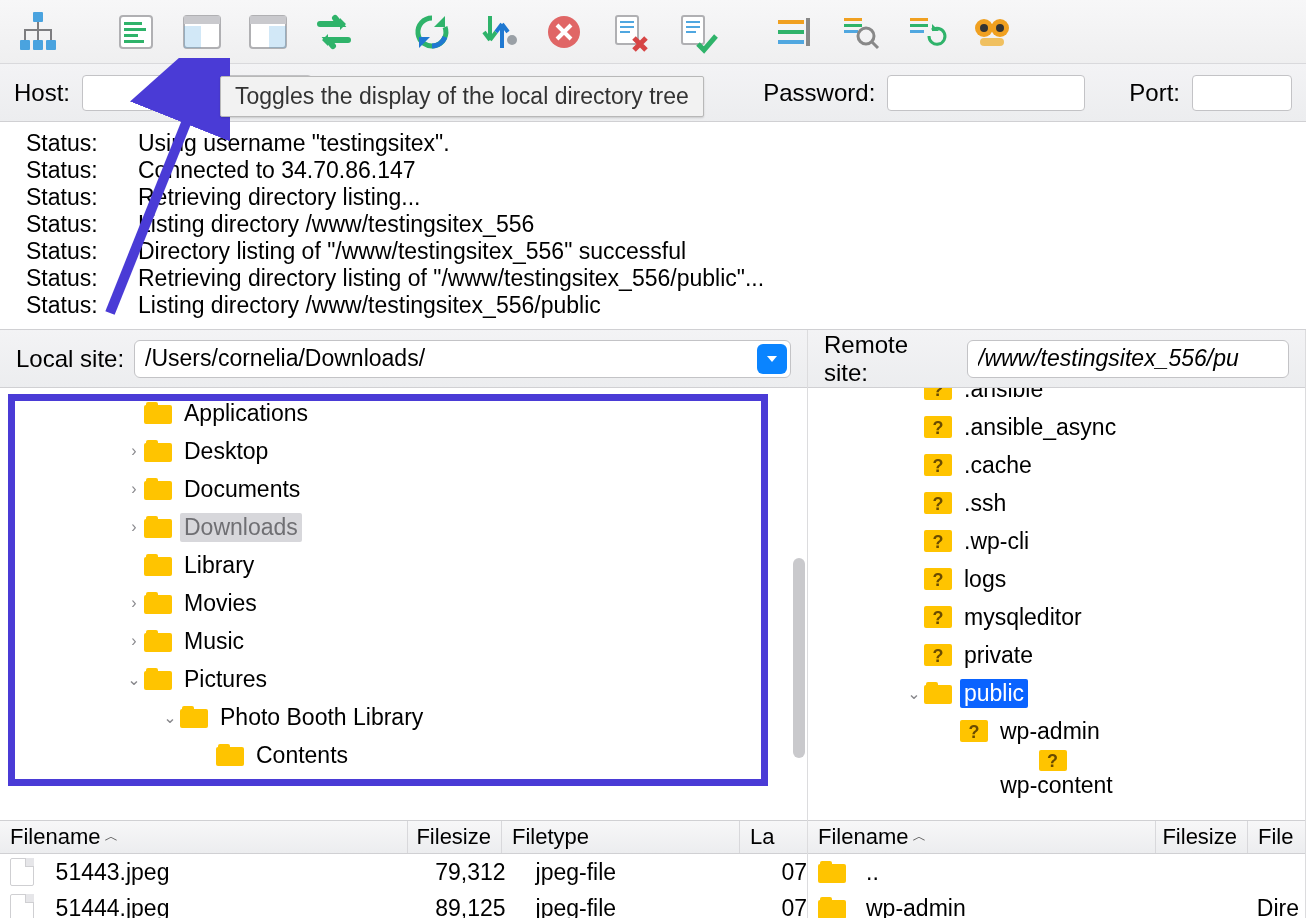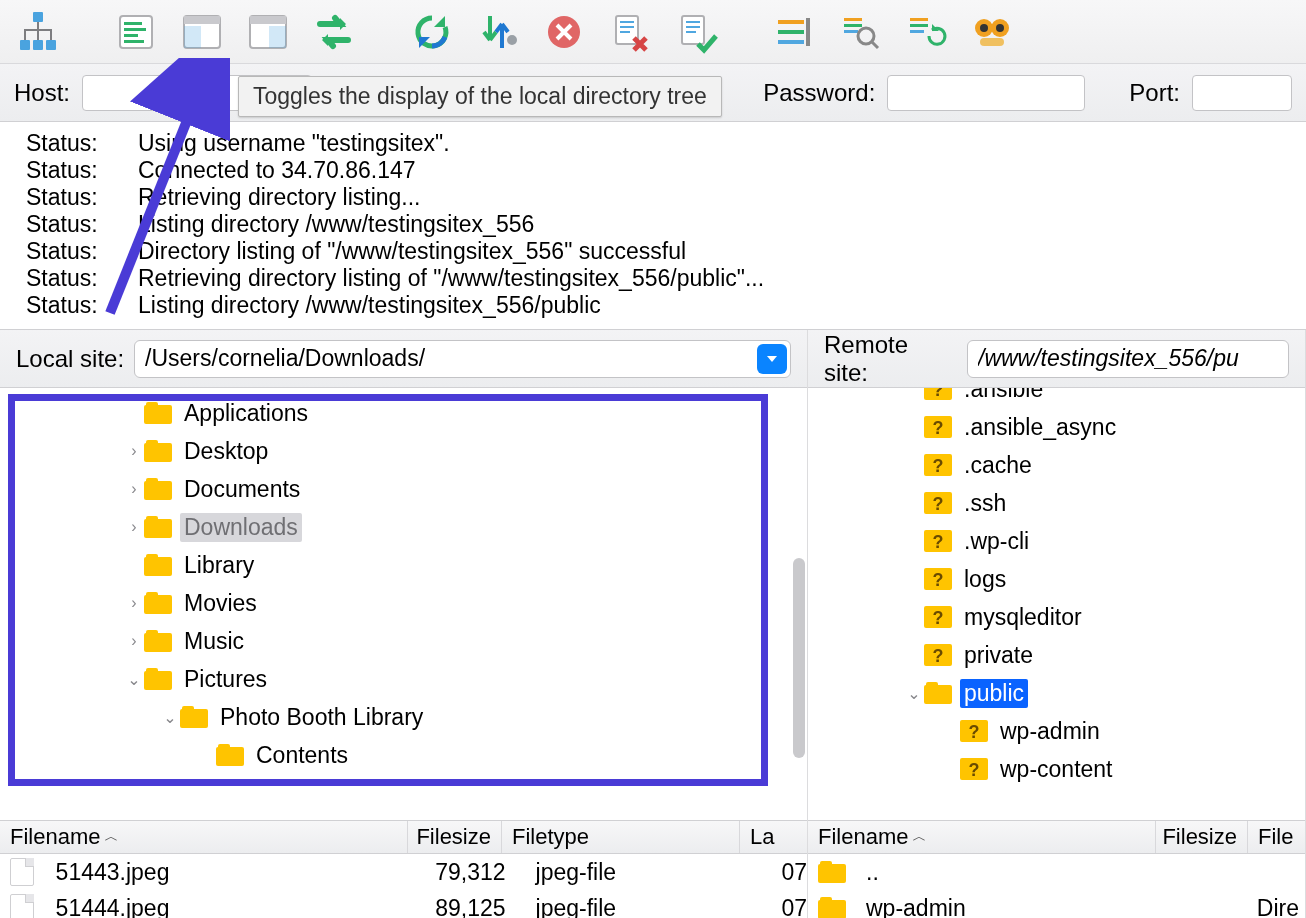--- a/index.html
+++ b/index.html
@@ -5,21 +5,21 @@
 * { box-sizing: border-box; margin: 0; padding: 0; font-family: -apple-system, "Helvetica Neue", Arial, sans-serif; }
 body { width: 1306px; height: 918px; background: #fff; overflow: hidden; font-size: 22px; color: #000; }
 
 
 .toolbar { height: 64px; background: linear-gradient(#f7f7f8,#efeff0); display:flex; align-items:center; padding:0 14px; gap:22px; border-bottom:1px solid #d9d9dc; position:relative; }
 .tb-group { display:flex; gap:18px; align-items:center; }
 .tb-sep { width:6px; }
 .tb-btn { width:48px; height:48px; display:flex; align-items:center; justify-content:center; cursor:pointer; border-radius:4px; }
 .tb-btn svg { width:44px; height:44px; }
 
-.tooltip { position:absolute; left:238px; top:76px; background:#f2f2f2; border:1px solid #b8b8b8; padding:6px 14px; font-size:23px; color:#333; border-radius:2px; box-shadow:0 1px 2px rgba(0,0,0,.15); z-index:60; }
+.tooltip { position:absolute; left:220px; top:76px; background:#f2f2f2; border:1px solid #b8b8b8; padding:6px 14px; font-size:23px; color:#333; border-radius:2px; box-shadow:0 1px 2px rgba(0,0,0,.15); z-index:60; }
 
 
 .qc-bar { height:58px; background: linear-gradient(#f3f3f5,#ecedef); border-bottom:1px solid #d0d0d3; display:flex; align-items:center; padding:0 14px; gap:12px; font-size:24px; position:relative; }
 .qc-label { color:#000; }
 .qc-input { height:36px; border:1px solid #c3c3c6; background:#fff; border-radius:4px; }
 .qc-host { width:230px; }
 .qc-pass { width:198px; }
 .qc-port { width:100px; }
 .qc-spacer { flex:1; }
 
@@ -417,21 +417,21 @@
           <span class="expander">⌄</span>
           <span class="folder-icon"></span>
           <span class="tree-label tree-sel-blue">public</span>
         </div>
         <div class="tree-row">
           <span class="tree-indent" style="width: 132px;"></span>
           <span class="expander"></span>
           <span class="folder-q"></span>
           <span class="tree-label">wp-admin</span>
         </div>
-        <div class="tree-row" style="margin-top: 0px;">
+        <div class="tree-row" style="margin-top: 0px; flex-direction: column;">
           <span class="tree-indent" style="width: 132px;"></span>
           <span class="expander"></span>
           <span class="folder-q"></span>
           <span class="tree-label">wp-content</span>
         </div>
       </div>
     <div class="filelist-hdr">
       <div class="fh-col" style="width:348px">
           <span>Filename</span>
           <span class="sort-ind">︿</span>

